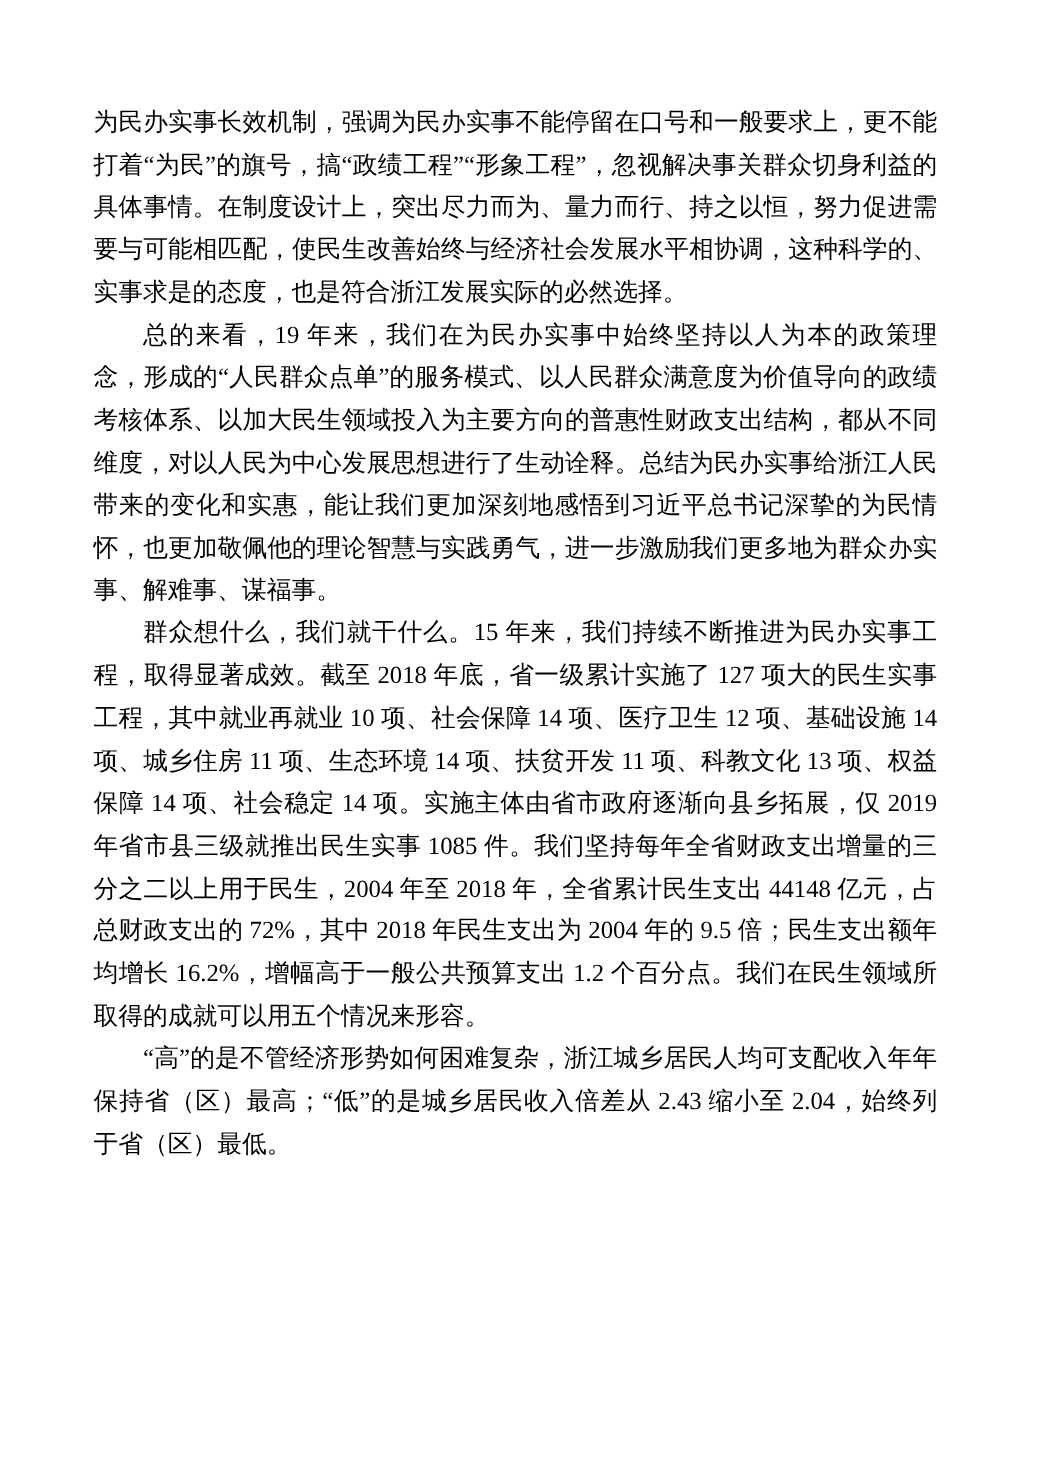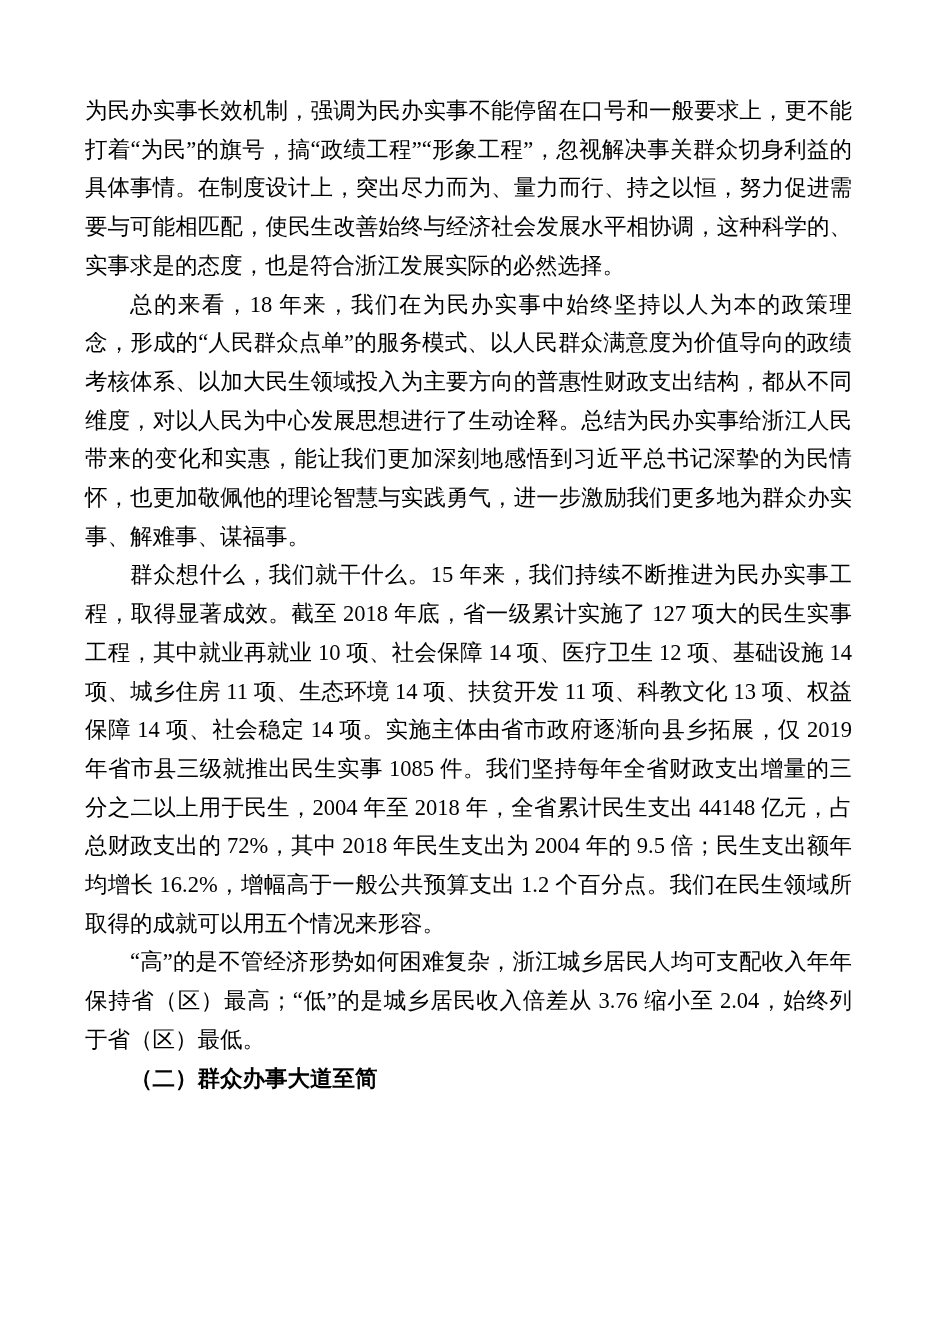--- a/index.html
+++ b/index.html
@@ -33,23 +33,22 @@
   .para.bold {
     font-weight: bold;
   }
 </style>
 </head>
 <body>
 
 <div class="page">
   <p class="para no-indent">为民办实事长效机制，强调为民办实事不能停留在口号和一般要求上，更不能打着“为民”的旗号，搞“政绩工程”“形象工程”，忽视解决事关群众切身利益的具体事情。在制度设计上，突出尽力而为、量力而行、持之以恒，努力促进需要与可能相匹配，使民生改善始终与经济社会发展水平相协调，这种科学的、实事求是的态度，也是符合浙江发展实际的必然选择。</p>
 
-  <p class="para">总的来看，18 年来，我们在为民办实事中始终坚持以人为本的政策理念，形成的“人民群众点单”的服务模式、以人民群众满意度为价值导向的政绩考核体系、以加大民生领域投入为主要方向的普惠性财政支出结构，都从不同维度，对以人民为中心发展思想进行了生动诠释。总结为民办实事给浙江人民带来的变化和实惠，能让我们更加深刻地感悟到习近平总书记深挚的为民情怀，也更加敬佩他的理论智慧与实践勇气，进一步激励我们更多地为群众办实事、解难事、谋福事。</p>
+  <p class="para">总的来看，19 年来，我们在为民办实事中始终坚持以人为本的政策理念，形成的“人民群众点单”的服务模式、以人民群众满意度为价值导向的政绩考核体系、以加大民生领域投入为主要方向的普惠性财政支出结构，都从不同维度，对以人民为中心发展思想进行了生动诠释。总结为民办实事给浙江人民带来的变化和实惠，能让我们更加深刻地感悟到习近平总书记深挚的为民情怀，也更加敬佩他的理论智慧与实践勇气，进一步激励我们更多地为群众办实事、解难事、谋福事。</p>
 
 
   <p class="para">群众想什么，我们就干什么。15 年来，我们持续不断推进为民办实事工程，取得显著成效。截至 2018 年底，省一级累计实施了 127 项大的民生实事工程，其中就业再就业 10 项、社会保障 14 项、医疗卫生 12 项、基础设施 14 项、城乡住房 11 项、生态环境 14 项、扶贫开发 11 项、科教文化 13 项、权益保障 14 项、社会稳定 14 项。实施主体由省市政府逐渐向县乡拓展，仅 2019 年省市县三级就推出民生实事 1085 件。我们坚持每年全省财政支出增量的三分之二以上用于民生，2004 年至 2018 年，全省累计民生支出 44148 亿元，占总财政支出的 72%，其中 2018 年民生支出为 2004 年的 9.5 倍；民生支出额年均增长 16.2%，增幅高于一般公共预算支出 1.2 个百分点。我们在民生领域所取得的成就可以用五个情况来形容。</p>
 
 
-  <p class="para">“高”的是不管经济形势如何困难复杂，浙江城乡居民人均可支配收入年年保持省（区）最高；“低”的是城乡居民收入倍差从 3.76 缩小至 2.04，始终列于省（区）最低。</p>
+  <p class="para">“高”的是不管经济形势如何困难复杂，浙江城乡居民人均可支配收入年年保持省（区）最高；“低”的是城乡居民收入倍差从 2.43 缩小至 2.04，始终列于省（区）最低。</p>
 
-  <p class="para bold">（二）群众办事大道至简</p>
 
 </div>
 
 </body></html>

